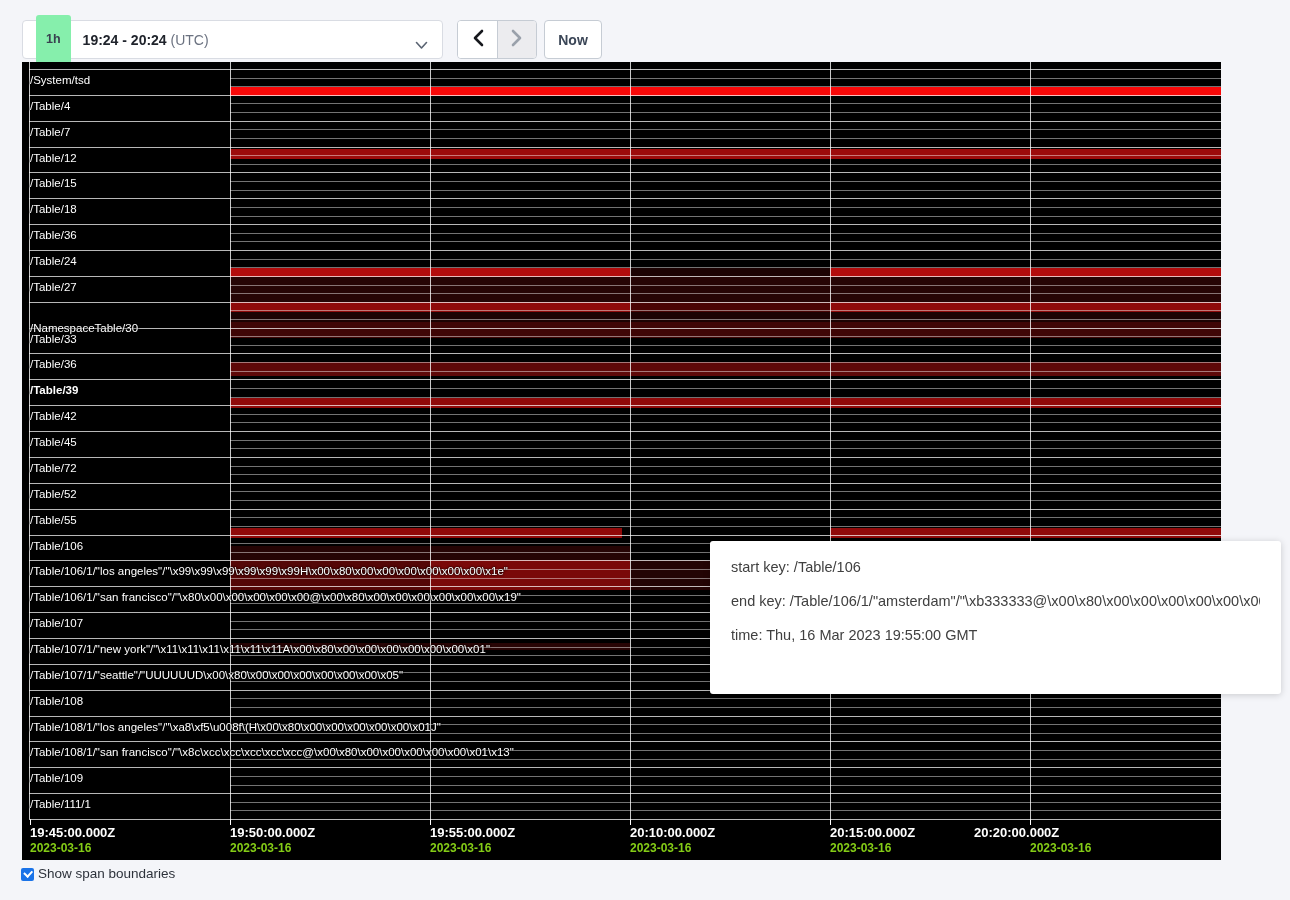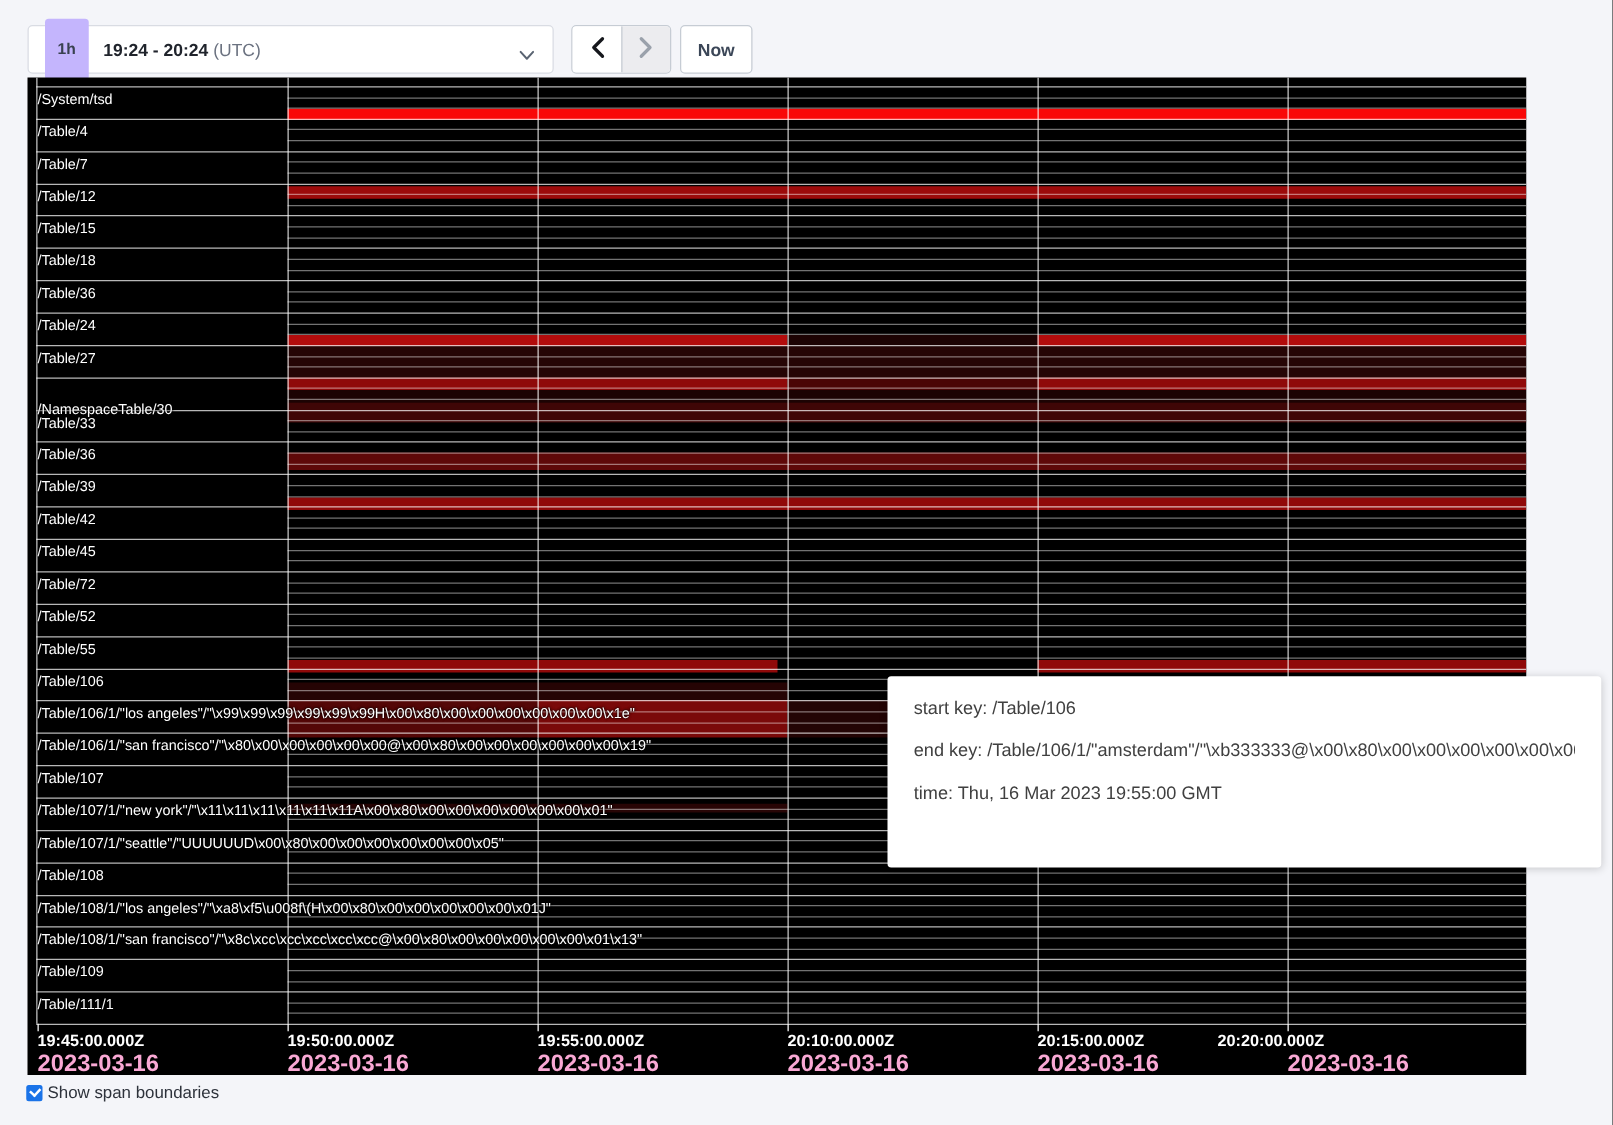--- a/index.html
+++ b/index.html
@@ -9,21 +9,21 @@
     font-family:"Liberation Sans", sans-serif;
     position:relative;
   }
   
   .range-select{
     position:absolute;left:22px;top:20px;width:421px;height:39px;
     background:#ffffff;border:1px solid #d9dce3;border-radius:4px;
     box-sizing:border-box;display:flex;align-items:center;cursor:pointer;
   }
   .range-badge{
-    margin-left:13px;background:#c4b5fd;color:#394150;
+    margin-left:13px;background:#86efac;color:#394150;
     font-size:12.5px;font-weight:700;border-radius:3px;
     padding:17px 10px;line-height:15px;
   }
   .range-text{margin-left:12px;font-size:14px;color:#20242c;font-weight:700;white-space:nowrap;}
   .range-zone{font-weight:400;color:#6b7280;}
   .range-caret{position:absolute;right:14px;top:15px;}
   .nav-group{
     position:absolute;left:457px;top:20px;height:39px;display:flex;
     border:1px solid #c6ccd4;border-radius:4px;overflow:hidden;background:#fff;box-sizing:border-box;
   }
@@ -46,21 +46,21 @@
   .band{position:absolute;}
   .hline{position:absolute;height:1px;background:rgba(255,255,255,0.72);}
   .subline{position:absolute;height:1px;background:rgba(255,255,255,0.45);}
   .vline{position:absolute;width:1px;background:rgba(255,255,255,0.78);}
   .row-label{
     position:absolute;left:8px;color:#ffffff;font-size:11.5px;line-height:12px;
     white-space:nowrap;text-shadow:0 0 2px #000,0 0 2px #000;
   }
   .tick{position:absolute;width:1px;height:6px;top:757px;background:#ffffff;}
   .tick-time{position:absolute;color:#fff;font-size:13px;font-weight:700;top:763px;white-space:nowrap;}
-  .tick-date{position:absolute;color:#f9a8d4;font-size:19px;font-weight:700;top:779px;white-space:nowrap;}
+  .tick-date{position:absolute;color:#84cc16;font-size:12px;font-weight:700;top:779px;white-space:nowrap;}
   
   .kv-tooltip{
     position:absolute;left:710px;top:541px;width:571px;height:153px;
     background:#ffffff;border-radius:3px;box-shadow:0 1px 7px rgba(0,0,0,0.18);
     box-sizing:border-box;padding:9px 21px;z-index:10;
   }
   .kv-tooltip div{
     font-size:14.5px;color:#404040;line-height:34px;white-space:nowrap;overflow:hidden;
   }
   
@@ -231,21 +231,21 @@
       <div class="row-label" style="top: 63.724px;">/Table/7</div>
       <div class="row-label" style="top: 89.586px;">/Table/12</div>
       <div class="row-label" style="top: 115.448px;">/Table/15</div>
       <div class="row-label" style="top: 141.31px;">/Table/18</div>
       <div class="row-label" style="top: 167.172px;">/Table/36</div>
       <div class="row-label" style="top: 193.034px;">/Table/24</div>
       <div class="row-label" style="top: 218.896px;">/Table/27</div>
       <div class="row-label" style="top: 260px;">/NamespaceTable/30</div>
       <div class="row-label" style="top: 270.62px;">/Table/33</div>
       <div class="row-label" style="top: 296.482px;">/Table/36</div>
-      <div class="row-label" style="top: 322.344px;">/Table/39</div>
+      <div class="row-label" style="top: 322.344px; font-weight: bold;">/Table/39</div>
       <div class="row-label" style="top: 348.206px;">/Table/42</div>
       <div class="row-label" style="top: 374.068px;">/Table/45</div>
       <div class="row-label" style="top: 399.93px;">/Table/72</div>
       <div class="row-label" style="top: 425.792px;">/Table/52</div>
       <div class="row-label" style="top: 451.654px;">/Table/55</div>
       <div class="row-label" style="top: 477.516px;">/Table/106</div>
       <div class="row-label" style="top: 503.378px;">/Table/106/1/"los angeles"/"\x99\x99\x99\x99\x99\x99H\x00\x80\x00\x00\x00\x00\x00\x00\x1e"</div>
       <div class="row-label" style="top: 529.24px;">/Table/106/1/"san francisco"/"\x80\x00\x00\x00\x00\x00@\x00\x80\x00\x00\x00\x00\x00\x00\x19"</div>
       <div class="row-label" style="top: 555.102px;">/Table/107</div>
       <div class="row-label" style="top: 580.964px;">/Table/107/1/"new york"/"\x11\x11\x11\x11\x11\x11A\x00\x80\x00\x00\x00\x00\x00\x00\x01"</div>

